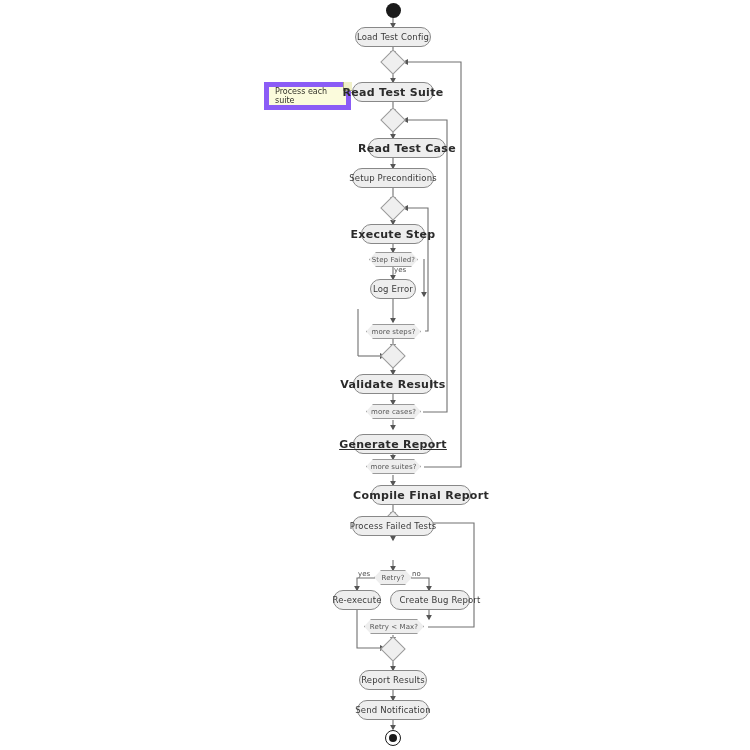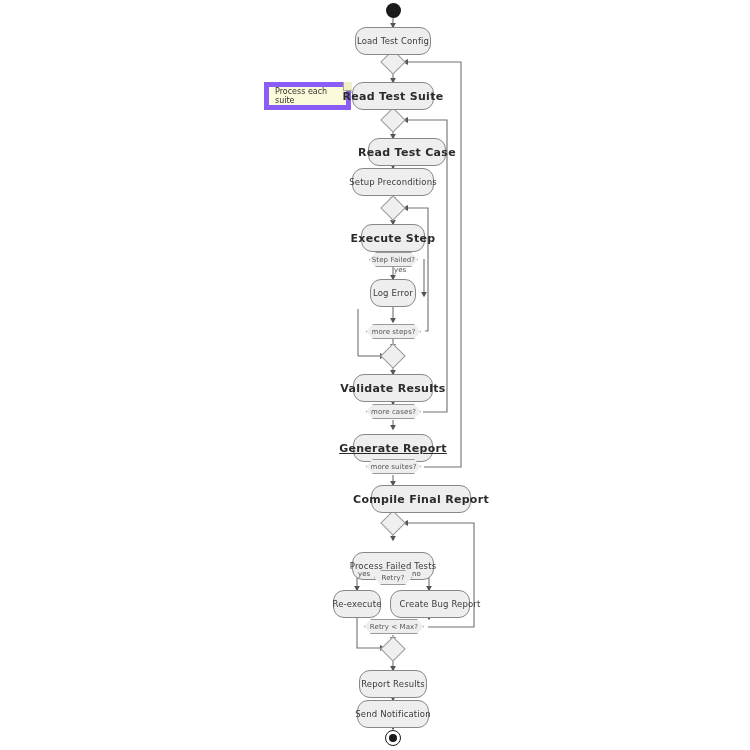--- a/index.html
+++ b/index.html
@@ -33,21 +33,21 @@
     justify-content: center;
     white-space: nowrap;
   }
   
   .activity {
     background: #EEEEEE;
     border: 1px solid #888888;
     border-radius: 11px;
     color: #3A3A3A;
     font-size: 8.5px;
-    height: 28px;
+    height: 20px;
     letter-spacing: .15px;
   }
   .activity.bold {
     font-weight: bold;
     font-size: 11px;
     letter-spacing: .3px;
     color: #2B2B2B;
   }
   
   .cond {
@@ -233,21 +233,21 @@
   </div>
 
   <div class="node activity bold" style="left:353px;top:434px;width:80px;text-decoration:underline;">
     <span>Generate Report</span>
   </div>
 
   <div class="node activity bold" style="left:343px;top:485px;width:100px;margin-left:28px;">
     <span>Compile Final Report</span>
   </div>
 
-  <div class="node activity" style="left:352px;top:552px;width:82px;">
+  <div class="node activity" style="left:352px;top:516px;width:82px;">
     <span>Process Failed Tests</span>
   </div>
 
   <div class="node activity" style="left:333px;top:590px;width:48px;">
     <span>Re-execute</span>
   </div>
 
   <div class="node activity" style="left:390px;top:590px;width:80px;padding-left:20px;">
     <span>Create Bug Report</span>
   </div>

